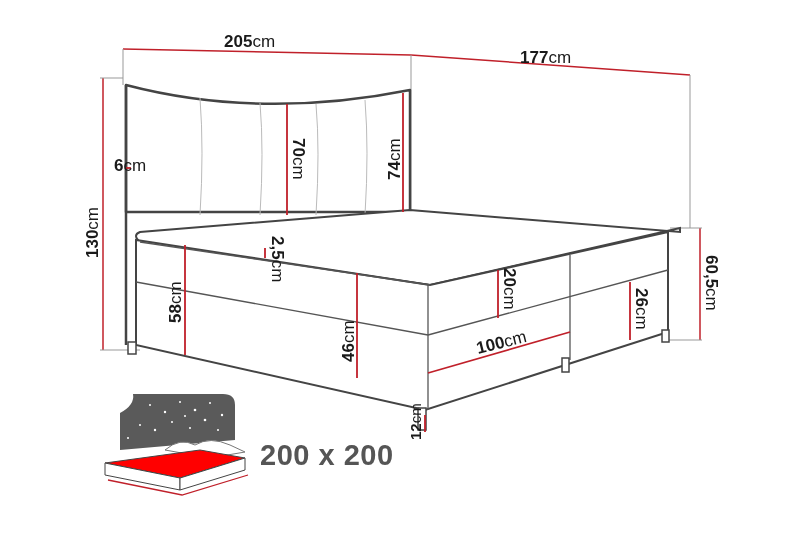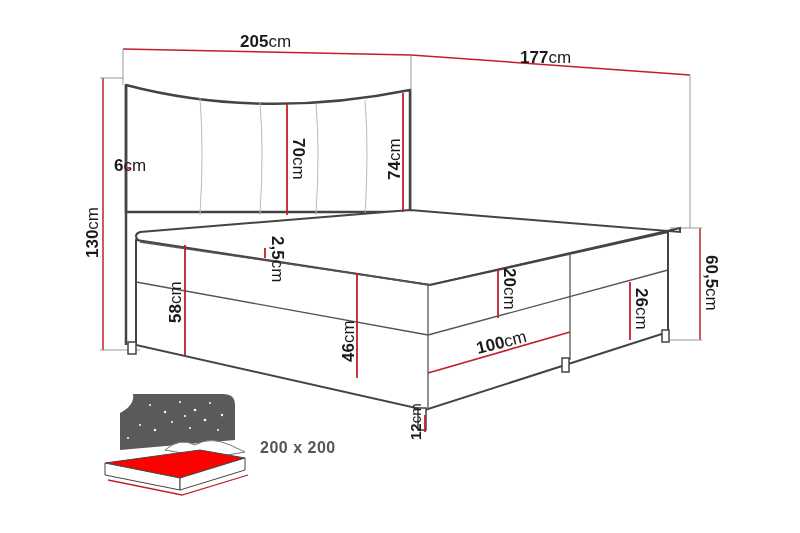--- a/index.html
+++ b/index.html
@@ -3,21 +3,21 @@
 <meta charset="utf-8">
 <style>
   html,body{margin:0;padding:0;background:#ffffff;}
   body{width:800px;height:533px;position:relative;overflow:hidden;font-family:"Liberation Sans",sans-serif;}
   svg{position:absolute;left:0;top:0;}
   .lbl{position:absolute;color:#1a1a1a;font-size:17px;white-space:nowrap;line-height:1;}
   .lbl b{font-weight:700;}
   .vert{transform-origin:left top;}
   .cw{transform:rotate(90deg);}
   .ccw{transform:rotate(-90deg);}
-  .size{position:absolute;left:260px;top:439px;font-size:16px;color:#555;font-weight:700;letter-spacing:0.5px;}
+  .size{position:absolute;left:260px;top:439px;font-size:29px;color:#555;font-weight:700;letter-spacing:0.5px;}
 </style>
 </head>
 <body>
 
 <svg width="800" height="533" viewBox="0 0 800 533">
 
   <g stroke="#c0202a" stroke-width="1.5" fill="none">
     <line x1="123" y1="49" x2="411" y2="55"></line>
     <line x1="411" y1="55" x2="690" y2="75"></line>
     <line x1="103" y1="78" x2="103" y2="350"></line>
@@ -94,21 +94,21 @@
         <circle cx="185" cy="416" r="1"></circle>
     </g>
     <path d="M165,450 Q180,437 195,445 Q210,436 230,445 L245,452 L210,458 Z" fill="#fff" stroke="#777" stroke-width="1"></path>
     <path d="M105,463 L200,450 L245,458 L180,478 Z" fill="#ff0000" stroke="#444" stroke-width="1"></path>
     <path d="M105,463 L180,478 L180,490 L105,475 Z" fill="#fff" stroke="#444" stroke-width="1"></path>
     <path d="M180,478 L245,458 L245,470 L180,490 Z" fill="#fff" stroke="#444" stroke-width="1"></path>
     <path d="M108,480 L182,495 L248,475" stroke="#c0202a" stroke-width="1.3" fill="none"></path>
   </g>
 </svg>
 
-<div class="lbl" style="left:240px;top:33px;"><b>205</b><span>cm</span></div>
+<div class="lbl" style="left:224px;top:33px;"><b>205</b><span>cm</span></div>
 <div class="lbl" style="left:520px;top:49px;"><b>177</b><span>cm</span></div>
 <div class="lbl vert ccw" style="left:84px;top:258px;"><b>130</b><span>cm</span></div>
 <div class="lbl" style="left:114px;top:157px;text-align:right;"><b>6</b><span>cm</span></div>
 <div class="lbl vert cw" style="left:307px;top:138px;"><b>70</b><span>cm</span></div>
 <div class="lbl vert ccw" style="left:386px;top:180px;"><b>74</b><span>cm</span></div>
 <div class="lbl vert cw" style="left:286px;top:236px;"><b>2,5</b><span>cm</span></div>
 <div class="lbl vert ccw" style="left:167px;top:323px;"><b>58</b><span>cm</span></div>
 <div class="lbl vert ccw" style="left:340px;top:362px;"><b>46</b><span>cm</span></div>
 <div class="lbl vert cw" style="left:518px;top:268px;"><b>20</b><span>cm</span></div>
 <div class="lbl vert cw" style="left:650px;top:288px;"><b>26</b><span>cm</span></div>

